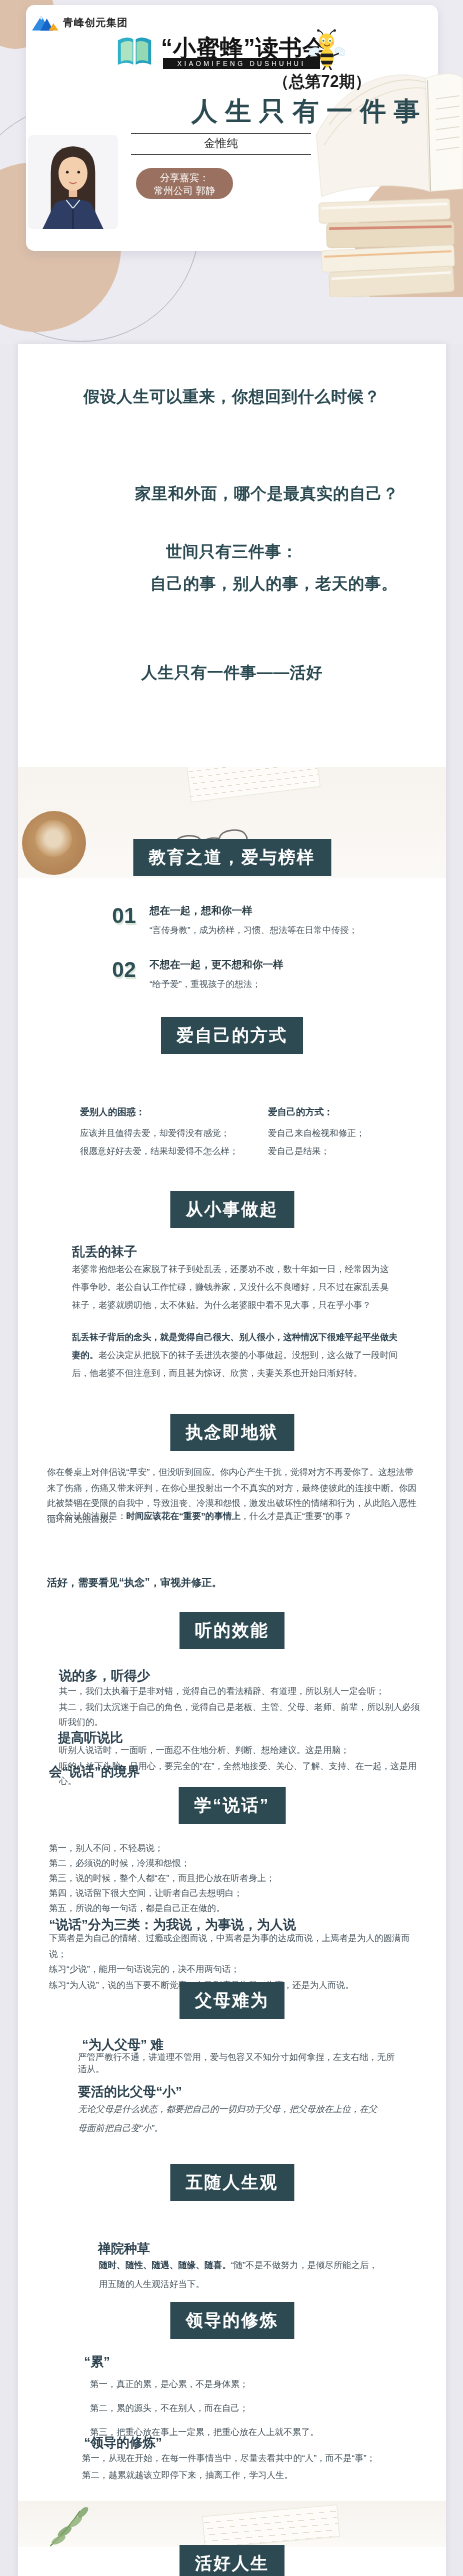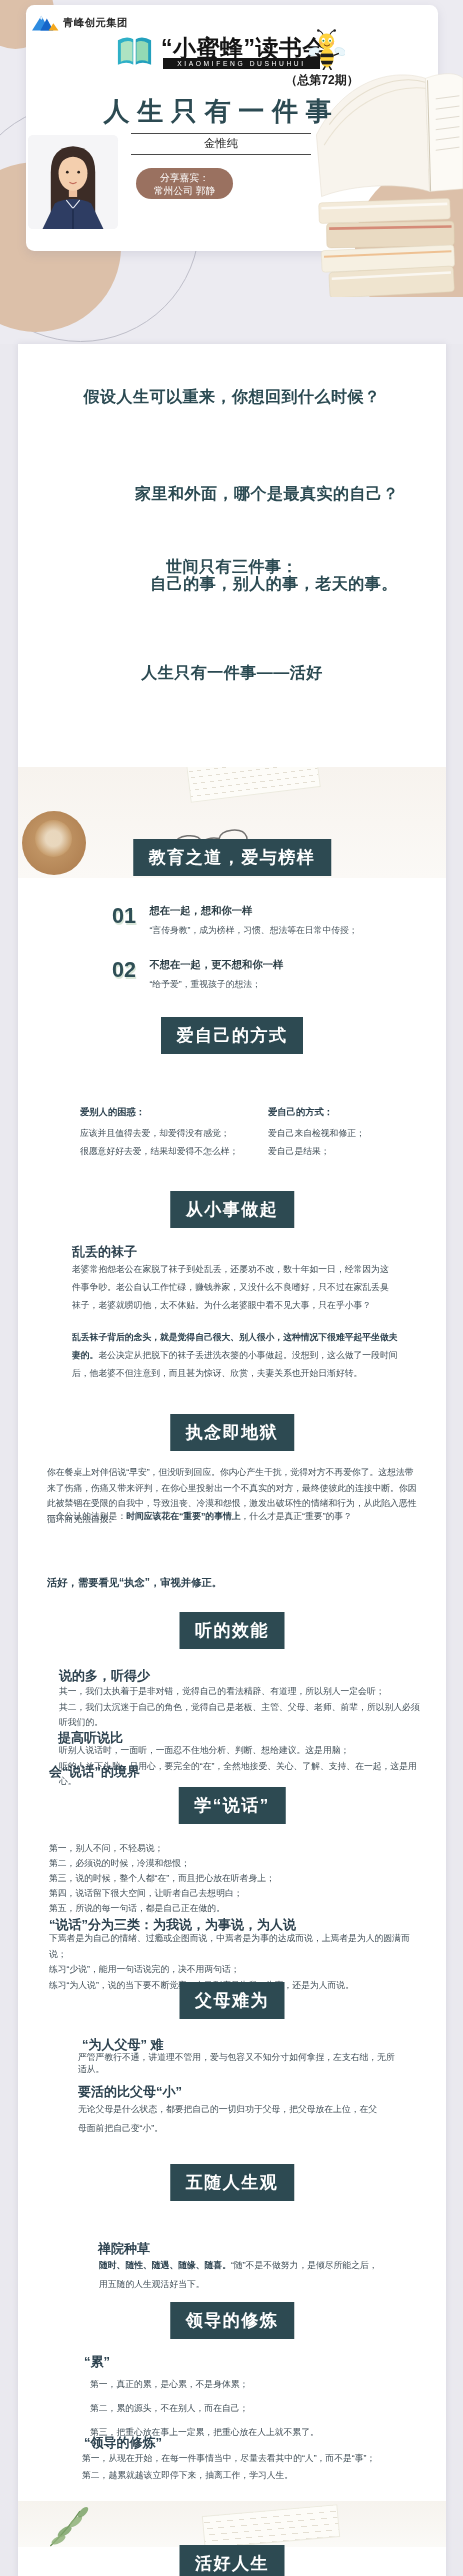--- a/index.html
+++ b/index.html
@@ -14,23 +14,23 @@
   .top-card{position:absolute;left:26px;top:5.2px;width:412px;height:246px;background:#fff;
             border-radius:8.2px;box-shadow:0 3.1px 9.3px rgba(130,130,155,.18);z-index:1;}
   .brand{position:absolute;left:31px;top:13.4px;display:flex;align-items:center;z-index:3;}
   .brand-name{font-size:10.3px;font-weight:bold;color:#2b2b2b;margin-left:4.1px;letter-spacing:0.5px;}
   .club-logo{position:absolute;left:114px;top:34px;z-index:3;}
   .club-title{position:absolute;left:161px;top:33px;font-size:23px;font-weight:900;color:#141414;
               letter-spacing:0.5px;z-index:3;white-space:nowrap;}
   .club-bar{position:absolute;left:163px;top:58px;width:157px;height:11.3px;background:#161616;
             color:#fff;font-size:6.7px;letter-spacing:2.6px;text-align:center;line-height:11.3px;z-index:3;}
   .bee{position:absolute;left:309px;top:29px;z-index:4;}
-  .issue{position:absolute;left:268px;top:72px;width:108px;text-align:center;font-size:12px;
+  .issue{position:absolute;left:268px;top:72px;width:108px;text-align:center;font-size:16px;
          font-weight:bold;color:#1d1d1d;z-index:3;}
-  .main-title{position:absolute;left:15.5px;top:94px;width:412px;text-align:center;font-size:26px;
+  .main-title{position:absolute;left:15.5px;top:94px;width:412px;text-align:right;font-size:26px;
               font-weight:900;color:#2c4a52;letter-spacing:7.7px;z-index:3;}
   .author-block{position:absolute;left:131px;top:133px;width:180px;z-index:3;}
   .hline{height:0.5px;background:#4a4a4a;}
   .author{text-align:center;font-size:11.3px;color:#1e1e1e;padding:2.6px 0 3.1px 0;}
   .photo{position:absolute;left:28px;top:135px;width:90px;height:94px;border-radius:5.2px;
          overflow:hidden;background:#f5f5f7;z-index:3;}
   .badge{position:absolute;left:136px;top:168px;width:97px;height:31px;border-radius:15.5px;
          background:#9a7160;color:#fff;text-align:center;z-index:3;}
   .badge div{font-size:9.8px;line-height:13.4px;}
   .badge div:first-child{margin-top:2.6px;}
@@ -227,21 +227,21 @@
         <ellipse cx="40" cy="58" rx="16" ry="7" fill="#7ca368" transform="rotate(-35 40 58)" opacity=".85"></ellipse>
         <ellipse cx="62" cy="38" rx="15" ry="6.5" fill="#8fb279" transform="rotate(-40 62 38)" opacity=".85"></ellipse>
         <ellipse cx="76" cy="20" rx="13" ry="6" fill="#7ca368" transform="rotate(-45 76 20)" opacity=".85"></ellipse>
         <ellipse cx="28" cy="74" rx="15" ry="6.5" fill="#8fb279" transform="rotate(-28 28 74)" opacity=".85"></ellipse>
       </svg>
       <div class="page-deco" style="left:185px;top:9.3px;width:134px;height:31px;transform:rotate(-5deg);"></div>
     </div>
 
     <div class="q" style="top:43px;">假设人生可以重来，你想回到什么时候？</div>
     <div class="q" style="top:140px;padding-left:35px;">家里和外面，哪个是最真实的自己？</div>
-    <div class="q" style="top:213px;font-family:Liberation Mono, monospace;">世间只有三件事：</div>
+    <div class="q" style="top:198px;font-family:Liberation Mono, monospace;">世间只有三件事：</div>
     <div class="q" style="top:230px;padding-left:42px;">自己的事，别人的事，老天的事。</div>
     <div class="q" style="top:319px;">人生只有一件事——活好</div>
 
     <div class="sec-box" style="top:495px;">教育之道，爱与榜样</div>
     <div class="num-item" style="left:112px;top:560px;width:299px;">
       <div class="num">01</div>
       <div class="num-right">
         <div class="num-title">想在一起，想和你一样</div>
         <div class="num-desc">“言传身教”，成为榜样，习惯、想法等在日常中传授；</div>
       </div>
@@ -301,21 +301,21 @@
     <div class="blk lh30" style="left:49px;top:1587px;width:366px;">
       <p>下焉者是为自己的情绪、过瘾或企图而说，中焉者是为事的达成而说，上焉者是为人的圆满而说；</p>
       <p>练习“少说”，能用一句话说完的，决不用两句话；</p>
       <p>练习“为人说”，说的当下要不断觉察，自己到底是为我、为事，还是为人而说。</p>
     </div>
 
     <div class="sec-box" style="top:1638px;">父母难为</div>
     <div class="sub" style="left:82px;top:1692px;">“为人父母” 难</div>
     <div class="blk" style="left:78px;top:1708px;width:322px;">严管严教行不通，讲道理不管用，爱与包容又不知分寸如何拿捏，左支右绌，无所适从。</div>
     <div class="sub" style="left:78px;top:1739px;">要活的比父母“小”</div>
-    <div class="blk lh36" style="left:78px;top:1756px;width:304px;">无论父母是什么状态，都要把自己的一切归功于父母，把父母放在上位，在父母面前把自己变“小”。</div>
+    <div class="blk lh36" style="left:78px;top:1756px;width:304px;font-style:italic;">无论父母是什么状态，都要把自己的一切归功于父母，把父母放在上位，在父母面前把自己变“小”。</div>
 
     <div class="sec-box" style="top:1820px;">五随人生观</div>
     <div class="sub" style="left:98px;top:1896px;">禅院种草</div>
     <div class="blk lh36" style="left:99px;top:1912px;width:282px;"><b class="bold">随时、随性、随遇、随缘、随喜。</b><span>“随”不是不做努力，是倾尽所能之后，用五随的人生观活好当下。</span></div>
 
     <div class="sec-box" style="top:1958px;text-align:right;">领导的修炼</div>
     <div class="sub" style="left:84px;top:2009px;">“累”</div>
     <div class="blk lh31" style="left:82px;top:2024px;width:340px;">
       <p>第一，真正的累，是心累，不是身体累；</p>
       <p>第二，累的源头，不在别人，而在自己；</p>

